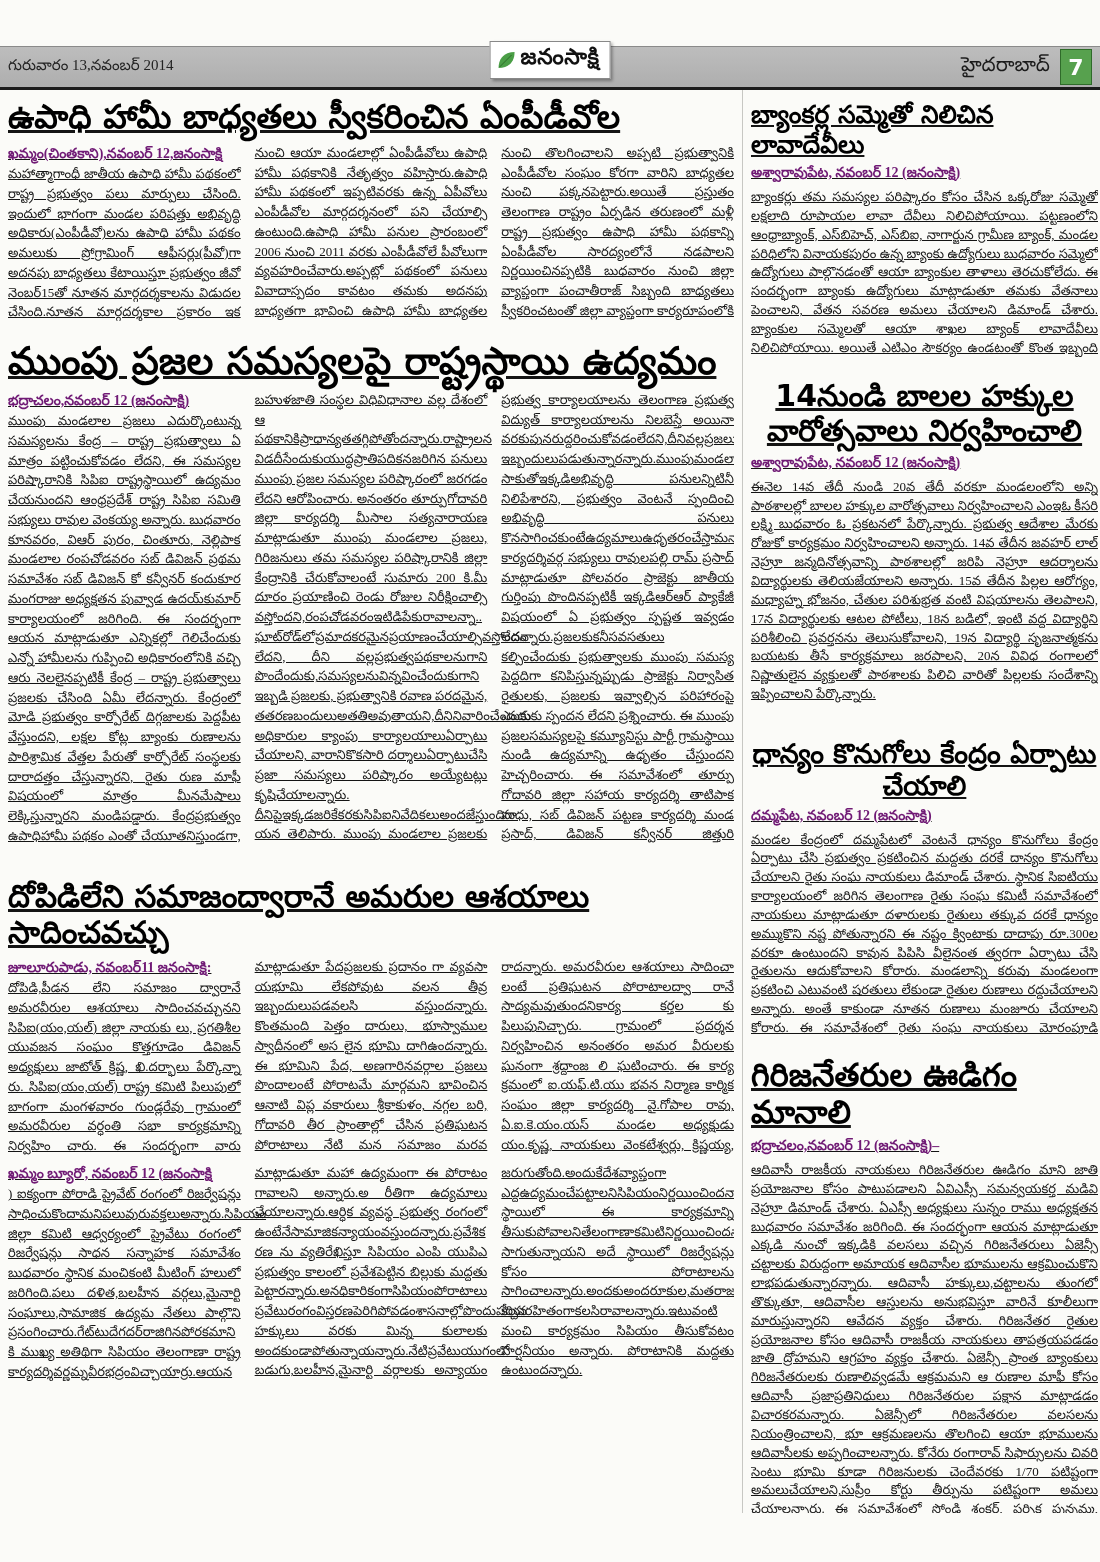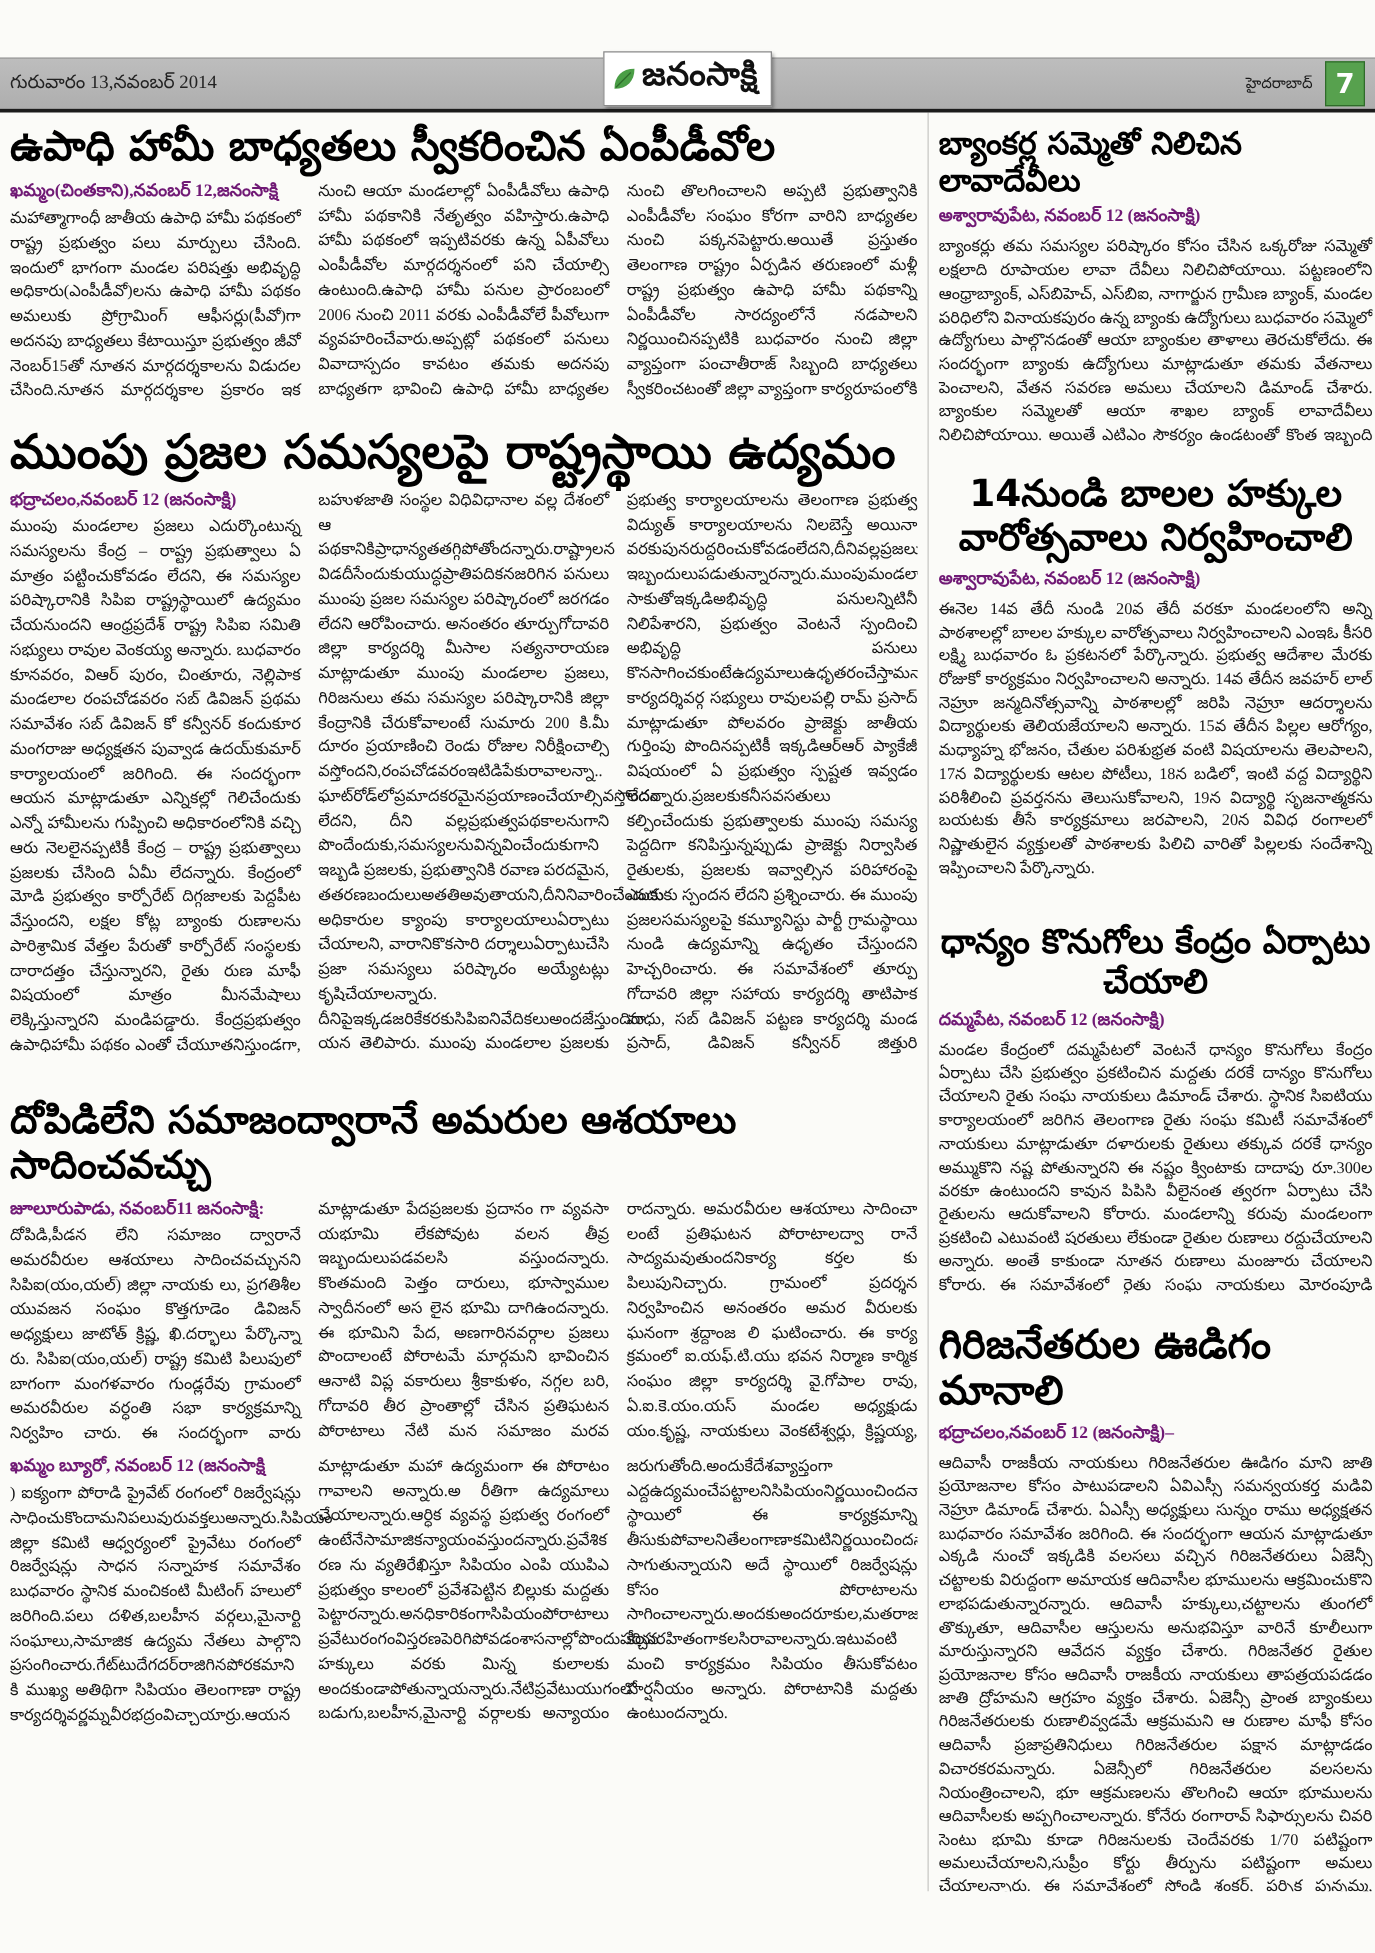--- a/index.html
+++ b/index.html
@@ -18,33 +18,33 @@
     background:linear-gradient(#bdbdbd,#aeaeae);
     border-top:1px solid #8a8a8a;
     border-bottom:3px solid #1c1c1c;
     display:flex;align-items:center;
     padding:0 8px;position:relative;
   }
   .hdr-date{font-size:15px;color:#222;flex:0 0 auto;}
   .hdr-center{position:absolute;left:50%;top:-6px;transform:translateX(-50%);
     background:#fff;border:1px solid #888;box-shadow:2px 2px 3px rgba(0,0,0,.35);
     padding:3px 10px 3px 6px;display:flex;align-items:center;gap:4px;}
-  .hdr-logo-text{font-family:Liberation Serif, serif;
-    font-weight:bold;font-size:26px;color:#111;letter-spacing:.5px;}
+  .hdr-logo-text{font-family:Liberation Mono, monospace;
+    font-weight:bold;font-size:22px;color:#111;letter-spacing:.5px;}
   .leaf{width:20px;height:20px;display:inline-block;}
   .hdr-right{margin-left:auto;display:flex;align-items:center;gap:10px;}
-  .hdr-edition{font-size:12px;color:#1a1a1a;}
+  .hdr-edition{font-size:20px;color:#1a1a1a;}
   .pagenum{
     background:#57a14e;color:#fff;
     font-family:"DejaVu Sans",sans-serif;font-weight:bold;font-size:22px;
     min-width:30px;height:34px;display:flex;align-items:center;justify-content:center;
     border:1px solid #2f6b2a;
   }
   
-  .cols{display:flex;padding:0 8px;gap:8px;}
+  .cols{display:flex;padding:0 8px;gap:8px;text-decoration:underline;}
   .left-sec{width:726px;flex:0 0 auto;}
   .vdiv{width:1px;background:#c7c7c3;flex:0 0 auto;}
   .right-sec{width:347px;flex:0 0 auto;}
   
   .headline{
     font-family:"DejaVu Sans","Liberation Sans",sans-serif;
     font-weight:bold;color:#000;line-height:1.18;margin:0;
   }
   .h-a1{font-size:33px;margin-top:8px;}
   .h-a2{font-size:38px;}

